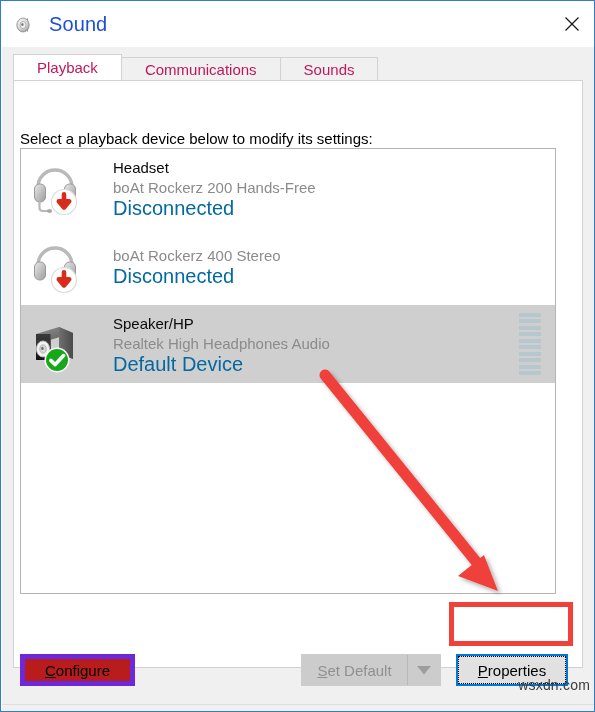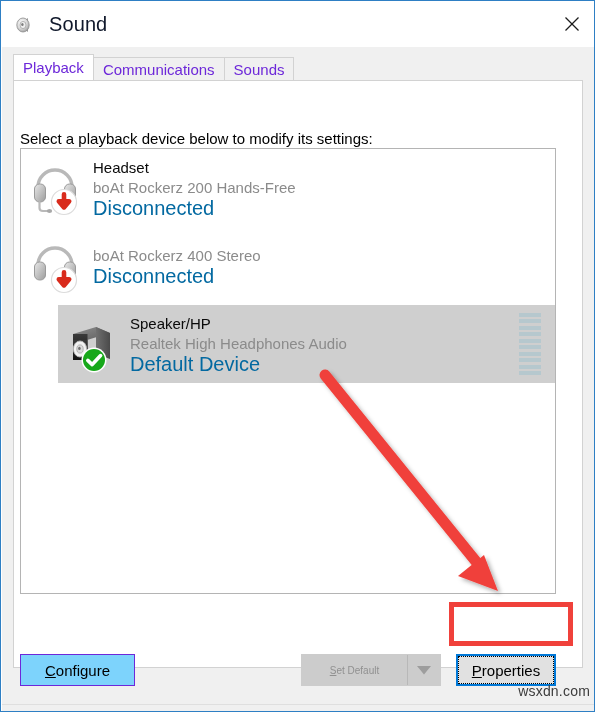--- a/index.html
+++ b/index.html
@@ -38,21 +38,21 @@
   #title-icon {
     margin-left: 12px;
     width: 24px;
     height: 24px;
     position: relative;
     flex: none;
   }
   #title-text {
     margin-left: 11px;
     font-size: 20px;
-    color: #0f172a;
+    color: #1d4ed8;
     font-family: "Liberation Sans", sans-serif;
     letter-spacing: 0.1px;
   }
   #close-button {
     position: absolute;
     right: 0; top: 0;
     width: 46px;
     height: 44px;
     display: flex;
     align-items: center;
@@ -77,23 +77,23 @@
     top: 8px;
     width: 570px;
     height: 26px;
     display: flex;
     align-items: flex-end;
     box-sizing: border-box;
   }
   .tab {
     height: 24px;
     line-height: 23px;
-    padding: 0 9px;
-    font-size: 15px;
-    color: #6d28d9;
+    padding: 0 23px;
+    font-size: 15px;
+    color: #be185d;
     box-sizing: border-box;
     border: 1px solid #d2d2d2;
     background: #f0f0f0;
     margin-right: -1px;
     cursor: default;
     white-space: nowrap;
   }
   .tab.active {
     background: #ffffff;
     height: 27px;
@@ -135,22 +135,23 @@
     border: 1px solid #b4b4b4;
     background: #ffffff;
     overflow: hidden;
   }
   .device-row {
     position: relative;
     height: 78px;
     display: flex;
     align-items: center;
     cursor: default;
-  }
-  .device-row.selected { background: #cfcfcf; margin-left: 37px; }
+    gap: 20px;
+  }
+  .device-row.selected { background: #cfcfcf; }
   .device-icon {
     width: 56px;
     height: 60px;
     margin-left: 8px;
     position: relative;
     flex: none;
   }
   .device-text {
     margin-left: 8px;
     flex: 1;
@@ -206,36 +207,36 @@
     background: #cccccc;
     border: 1px solid #cccccc;
     box-sizing: border-box;
     cursor: default;
   }
   #btn-setdefault {
     flex: 1;
     display: flex;
     align-items: center;
     justify-content: center;
-    font-size: 10px;
+    font-size: 15px;
     color: #909090;
     border-right: 1px solid #b8b8b8;
     text-align: right;
   }
   #setdefault-arrow {
     width: 32px;
     display: flex;
     align-items: center;
     justify-content: center;
   }
   #btn-properties {
     position: absolute;
     left: 454px;
     top: 607px;
-    width: 100px;
+    width: 112px;
     height: 32px;
     box-sizing: border-box;
     border: 2px solid #0078d7;
     background: #e1e1e1;
     display: flex;
     align-items: center;
     justify-content: center;
     cursor: default;
   }
   #properties-focus {
@@ -245,22 +246,22 @@
     box-sizing: border-box;
     display: flex;
     align-items: center;
     justify-content: center;
     font-size: 15px;
     color: #000000;
   }
 
   .winbtn {
     box-sizing: border-box;
-    background: #7dd3fc;
-    border: 1px solid #6d28d9;
+    background: #b91c1c;
+    border: 5px solid #6d28d9;
     font-size: 15px;
     color: #000000;
     display: flex;
     align-items: center;
     justify-content: center;
     cursor: default;
     font-family: "Liberation Sans", sans-serif;
   }
   .acc { text-decoration: underline; }
 
@@ -288,21 +289,21 @@
     top: 601px;
     width: 124px;
     height: 44px;
     box-sizing: border-box;
     border: 5px solid #f0413b;
     pointer-events: none;
   }
   #watermark {
     position: absolute;
     right: 4px;
-    bottom: 12px;
+    bottom: 18px;
     font-size: 14px;
     color: #3c3c3c;
     font-family: "Liberation Sans", sans-serif;
     letter-spacing: 0.2px;
   }
 </style>
 </head>
 <body>
 
 <div id="window">

